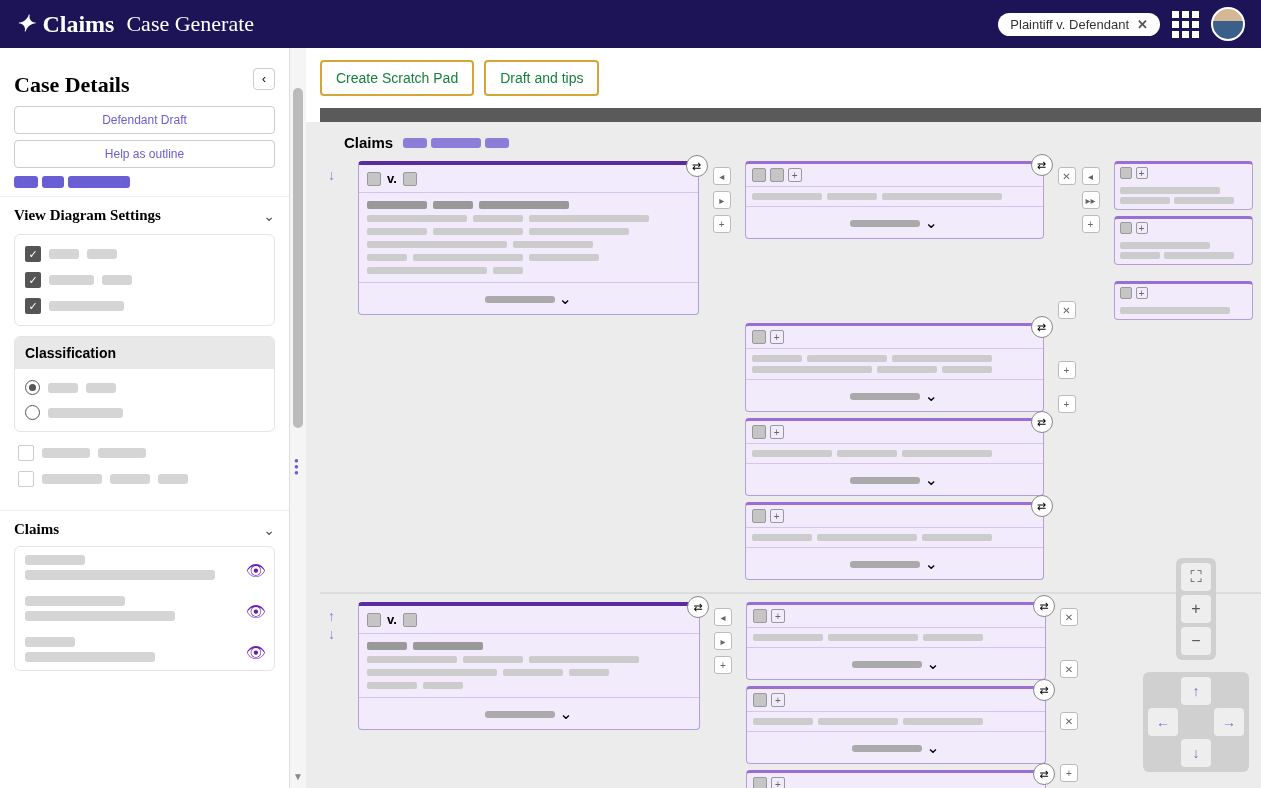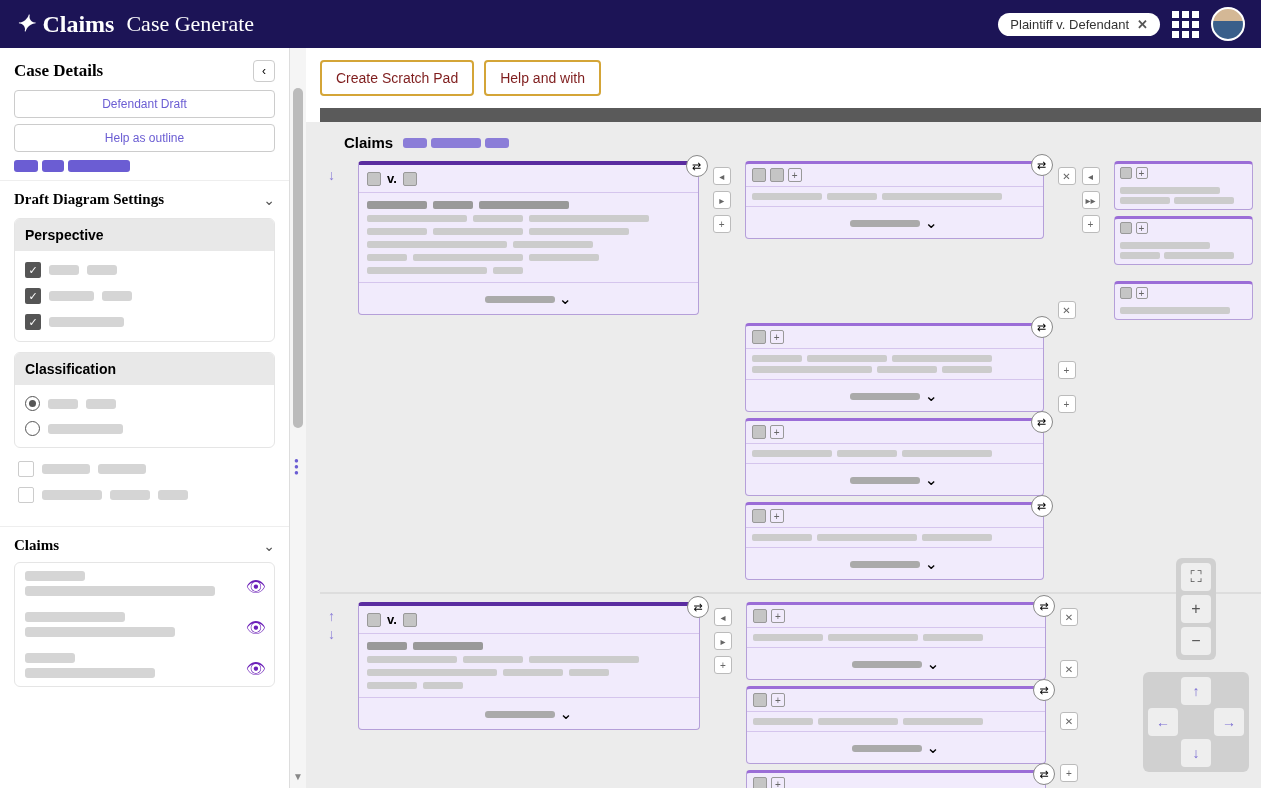--- a/index.html
+++ b/index.html
@@ -18,21 +18,21 @@
 .apps-grid { display: grid; grid-template-columns: repeat(3, 7px); grid-template-rows: repeat(3, 7px); gap: 3px; cursor: pointer; }
 .apps-grid span { background: #fff; width: 7px; height: 7px; }
 .avatar { width: 34px; height: 34px; border-radius: 50%; background: linear-gradient(#d4b896 40%, #3a5f8a 40%); border: 2px solid #fff; cursor: pointer; }
 
 
 .main { flex: 1; display: flex; overflow: hidden; }
 
 
 .sidebar { width: 290px; border-right: 1px solid #ddd; display: flex; flex-direction: column; overflow-y: auto; position: relative; }
 .sb-head { display: flex; align-items: center; justify-content: space-between; padding: 12px 14px 8px; }
-.sb-title { font-size: 17px; font-family: Georgia, serif; font-weight: bold; }
+.sb-title { font-size: 22px; font-family: Georgia, serif; font-weight: bold; margin-top: 12px; }
 .collapse-btn { width: 22px; height: 22px; border: 1px solid #ccc; border-radius: 4px; background: #fff; display: flex; align-items: center; justify-content: center; cursor: pointer; font-size: 12px; }
 .sb-btns { padding: 0 14px; display: flex; flex-direction: column; gap: 6px; }
 .sb-btn { border: 1px solid #ccc; border-radius: 4px; background: #fff; padding: 6px; font-size: 12px; cursor: pointer; color: #6b5dd3; }
 .sb-btn.highlight { border-color: #d4a537; color: #000; }
 .sb-tags { padding: 8px 14px; display: flex; gap: 4px; }
 .tag { height: 12px; background: #6b5dd3; border-radius: 3px; }
 .section { border-top: 1px solid #eee; padding: 10px 14px; }
 .sec-head { display: flex; justify-content: space-between; align-items: center; cursor: pointer; }
 .sec-title { font-size: 15px; font-family: Georgia, serif; font-weight: bold; }
 .chev { font-size: 14px; color: #555; }
@@ -51,21 +51,21 @@
 
 
 .scroll-gutter { width: 16px; background: #f5f5f5; position: relative; }
 .thumb { position: absolute; left: 3px; width: 10px; background: #bbb; border-radius: 5px; }
 .dots3 { position: absolute; left: 4px; top: 410px; color: #6b5dd3; font-size: 8px; line-height: 6px; }
 .tri-down { position: absolute; bottom: 6px; left: 3px; color: #888; font-size: 10px; }
 
 
 .canvas-wrap { flex: 1; display: flex; flex-direction: column; position: relative; overflow: hidden; }
 .canvas-top { padding: 12px 14px; display: flex; gap: 10px; background: #fff; }
-.top-btn { border: 2px solid #d4a537; background: #fff; color: #7f1d1d; padding: 8px 14px; border-radius: 4px; font-size: 14px; cursor: pointer; font-weight: 500; }
+.top-btn { border: 2px solid #d4a537; background: #fff; color: #15803d; padding: 8px 14px; border-radius: 4px; font-size: 14px; cursor: pointer; font-weight: 500; }
 .dark-bar { height: 14px; background: #5a5a5a; margin: 0 0 0 14px; }
 .canvas { flex: 1; background: #ececec; padding: 0 0 0 14px; overflow: hidden; position: relative; }
 .claims-header { padding: 12px 24px 10px; display: flex; align-items: center; gap: 10px; }
 .claims-label { font-size: 15px; font-weight: bold; }
 .claims-tags { display: flex; gap: 4px; }
 .ctag { height: 10px; background: #8b7dd8; border-radius: 3px; }
 .rows-area { display: flex; flex-direction: column; gap: 12px; }
 .claim-row { display: flex; gap: 14px; padding: 0 8px; align-items: flex-start; }
 .row-arrows { width: 16px; display: flex; flex-direction: column; gap: 2px; padding-top: 6px; }
 .row-arr { color: #8b7dd8; font-size: 14px; cursor: pointer; }
@@ -145,25 +145,24 @@
         <button class="sb-btn">Help as outline</button>
       </div>
       <div class="sb-tags">
         <span class="tag" style="width:24px"></span>
         <span class="tag" style="width:22px"></span>
         <span class="tag" style="width:62px"></span>
       </div>
 
       <div class="section">
         <div class="sec-head">
-          <span class="sec-title">Draft Diagram Settings</span>
+          <span class="sec-title">View Diagram Settings</span>
           <span class="chev">⌄</span>
         </div>
         <div class="settings-group">
-          <div class="group-head">Perspective</div>
           <div class="group-body">
             <div class="check-row">
                 <span class="check-box">✓</span>
                 <span class="ph" style="width:30px"></span>
                 <span class="ph" style="width:30px"></span>
               </div>
             <div class="check-row">
                 <span class="check-box">✓</span>
                 <span class="ph" style="width:45px"></span>
                 <span class="ph" style="width:30px"></span>
@@ -230,21 +229,21 @@
 
     <div class="scroll-gutter">
       <div class="thumb" style="top:40px;height:340px"></div>
       <div class="dots3">●<br>●<br>●</div>
       <div class="tri-down">▼</div>
     </div>
 
     <div class="canvas-wrap">
       <div class="canvas-top">
         <button class="top-btn">Create Scratch Pad</button>
-        <button class="top-btn">Help and with</button>
+        <button class="top-btn">Draft and tips</button>
       </div>
       <div class="dark-bar"></div>
       <div class="canvas">
         <div class="claims-header">
           <span class="claims-label">Claims</span>
           <div class="claims-tags">
             <span class="ctag" style="width:24px"></span>
             <span class="ctag" style="width:50px"></span>
             <span class="ctag" style="width:24px"></span>
           </div>

